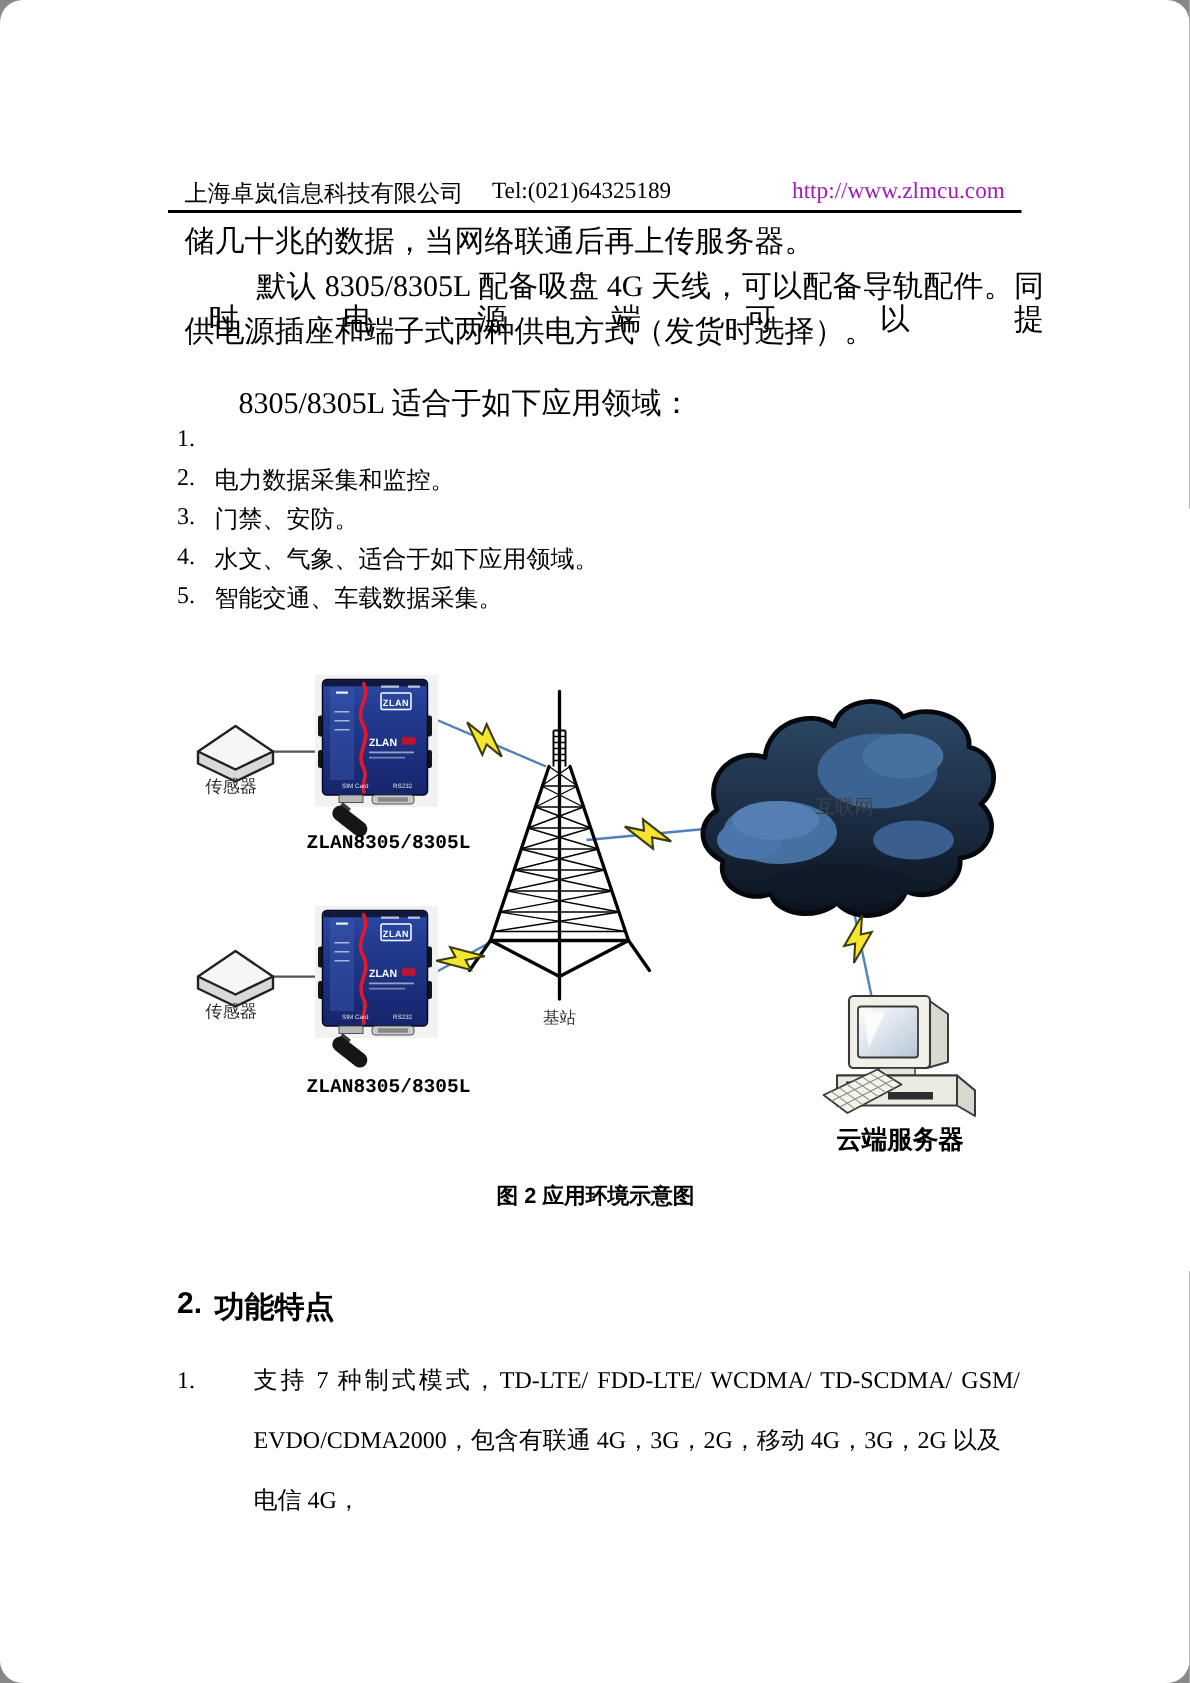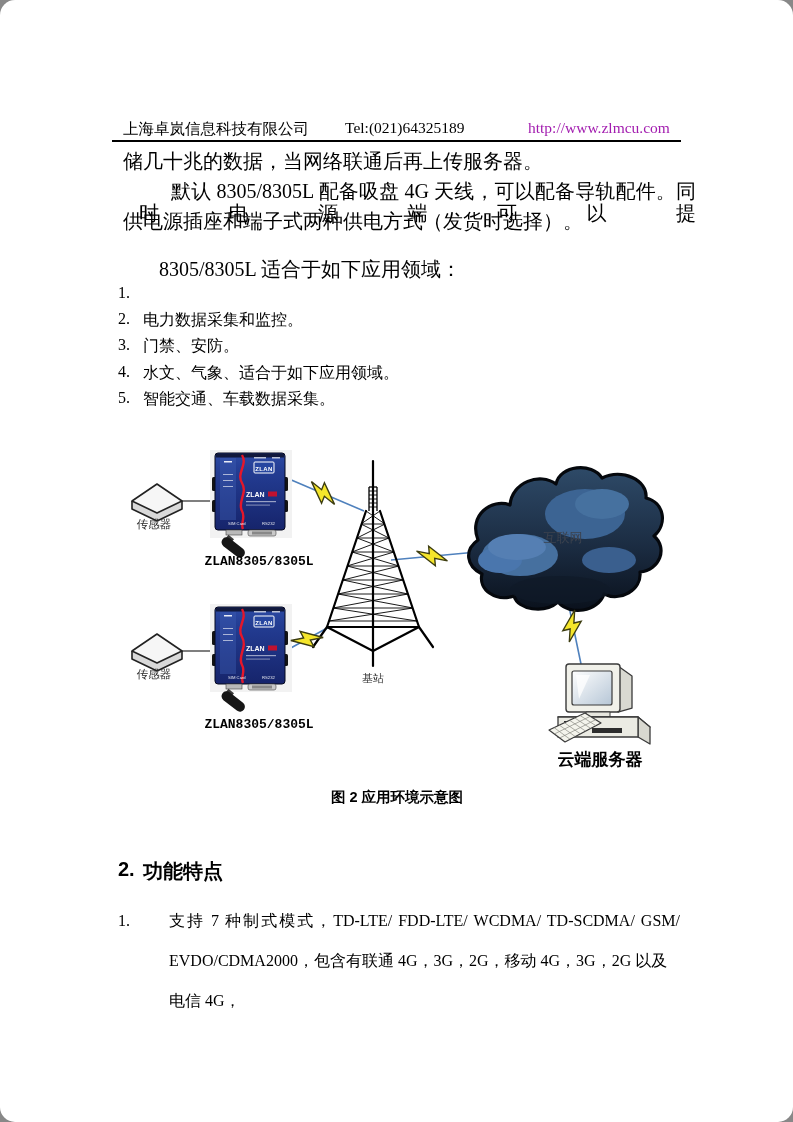--- a/index.html
+++ b/index.html
@@ -36,21 +36,21 @@
   .tiny-white{font-size:4.2px;fill:#fff;opacity:.88;font-family:"Liberation Sans","DejaVu Sans",sans-serif;}
   .logo-txt{font-size:6px;font-weight:bold;fill:#fff;letter-spacing:.4px;font-family:"Liberation Sans","DejaVu Sans",sans-serif;}
   .brand-txt{font-size:7px;font-weight:bold;fill:#fff;font-family:"Liberation Sans","DejaVu Sans",sans-serif;}
 </style>
 </head>
 <body>
 
 <div class="page">
 
   <div class="abs hdr-text" style="left:123px;">上海卓岚信息科技有限公司</div>
-  <div class="abs hdr-text" style="left:345px;text-align:right;">Tel:(021)64325189</div>
+  <div class="abs hdr-text" style="left:328px;text-align:right;">Tel:(021)64325189</div>
   <div class="abs hdr-text hdr-url" style="left:528px;">http://www.zlmcu.com</div>
   <div class="abs hdr-rule"></div>
 
   <div class="abs body-line" style="left:123px;top:150px;width:557px;">储几十兆的数据，当网络联通后再上传服务器。</div>
   <div class="abs body-line just" style="left:139px;top:180px;width:557px;text-indent:32px;">默认 8305/8305L 配备吸盘 4G 天线，可以配备导轨配件。同时电源端可以提</div>
   <div class="abs body-line" style="left:123px;top:210px;width:557px;">供电源插座和端子式两种供电方式（发货时选择）。</div>
 
   <div class="abs body-line" style="left:159px;top:258px;">8305/8305L 适合于如下应用领域：</div>
   <div class="abs app-list">
     <div class="app-row">

